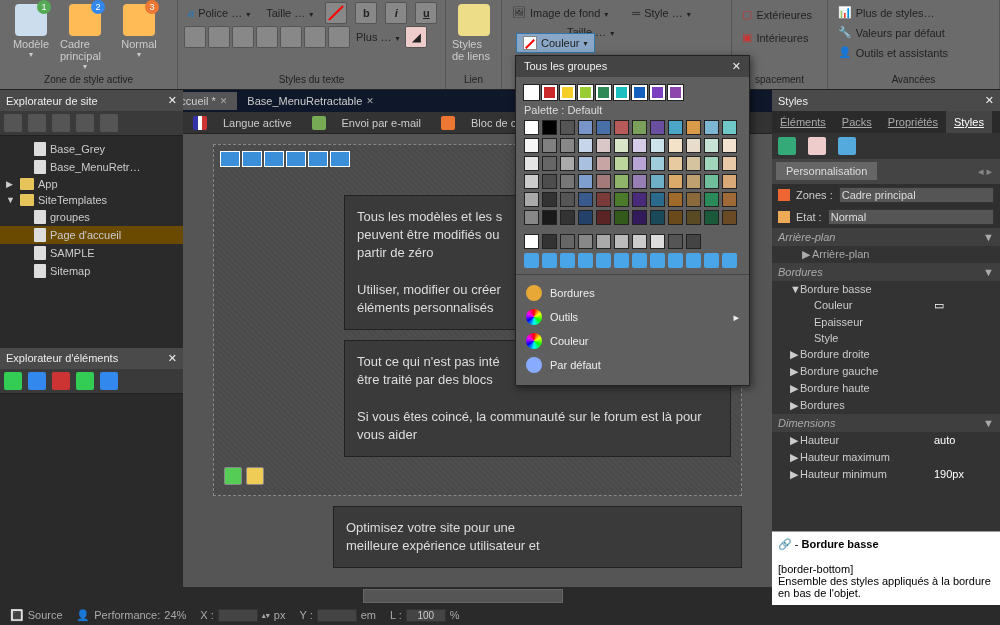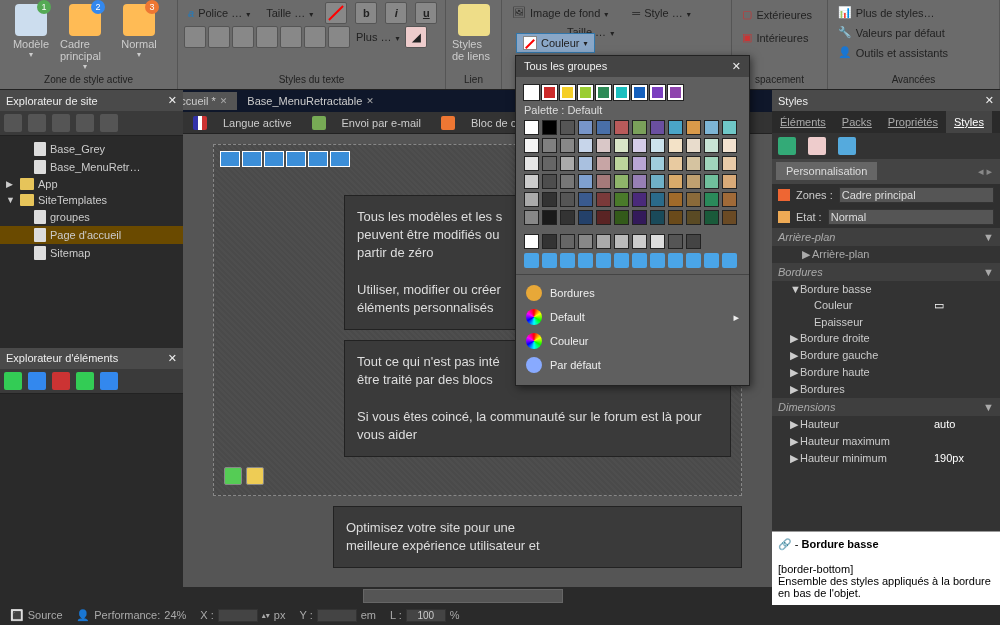--- a/index.html
+++ b/index.html
@@ -270,20 +270,25 @@
         <span>groupes</span>
       </div>
       <div class="tree-item sel">
         <span class="exp"></span>
         <span class="pi"></span>
         <span>Page d'accueil</span>
       </div>
       <div class="tree-item">
         <span class="exp"></span>
         <span class="pi"></span>
+        <span>SAMPLE</span>
+      </div>
+      <div class="tree-item">
+        <span class="exp"></span>
+        <span class="pi"></span>
         <span>Sitemap</span>
       </div>
     </div>
 
   <div class="panel-header">
       <span>Explorateur d'éléments</span>
       <span class="x">✕</span>
     </div>
   <div class="panel-toolbar">
     <div class="pt-btn" style="background:#3c5"></div>
@@ -392,20 +397,24 @@
         <span style="width:10px">▼</span>
         <span class="pn">Bordure basse</span>
         <span class="pv"></span>
       </div>
       <div class="prop-row subsub">
         <span class="pn">Couleur</span>
         <span class="pv">▭</span>
       </div>
       <div class="prop-row subsub">
         <span class="pn">Epaisseur</span>
+        <span class="pv"></span>
+      </div>
+      <div class="prop-row subsub">
+        <span class="pn">Style</span>
         <span class="pv"></span>
       </div>
       <div class="prop-row">
         <span style="width:10px">▶</span>
         <span class="pn">Bordure droite</span>
         <span class="pv"></span>
       </div>
       <div class="prop-row">
         <span style="width:10px">▶</span>
         <span class="pn">Bordure gauche</span>
@@ -603,21 +612,21 @@
         <div class="eyedrop"></div>
       </div>
     <div class="popup-sep"></div>
     <div id="popup-items">
         <div class="popup-item">
           <div class="pi-ico" style="background: rgb(232, 168, 56);"></div>
           <span style="flex: 1 1 0%;">Bordures</span>
         </div>
         <div class="popup-item">
           <div class="pi-ico" style="background: conic-gradient(red, yellow, lime, cyan, blue, magenta, red);"></div>
-          <span style="flex: 1 1 0%;">Default</span>
+          <span style="flex: 1 1 0%;">Outils</span>
           <span>▸</span>
         </div>
         <div class="popup-item">
           <div class="pi-ico" style="background: conic-gradient(red, yellow, lime, cyan, blue, magenta, red);"></div>
           <span style="flex: 0 1 0%;">Couleur</span>
           <div class="sel" style="flex: 1 1 0%; height: 16px;"></div>
         </div>
         <div class="popup-item">
           <div class="pi-ico" style="background: rgb(136, 170, 255);"></div>
           <span style="flex: 1 1 0%;">Par défaut</span>

